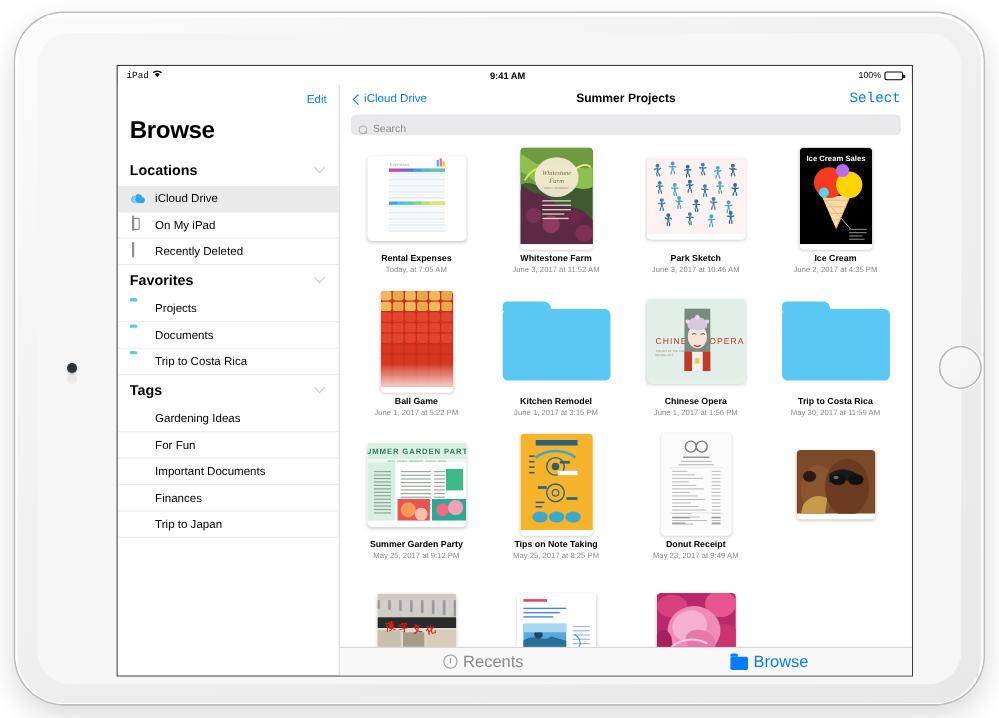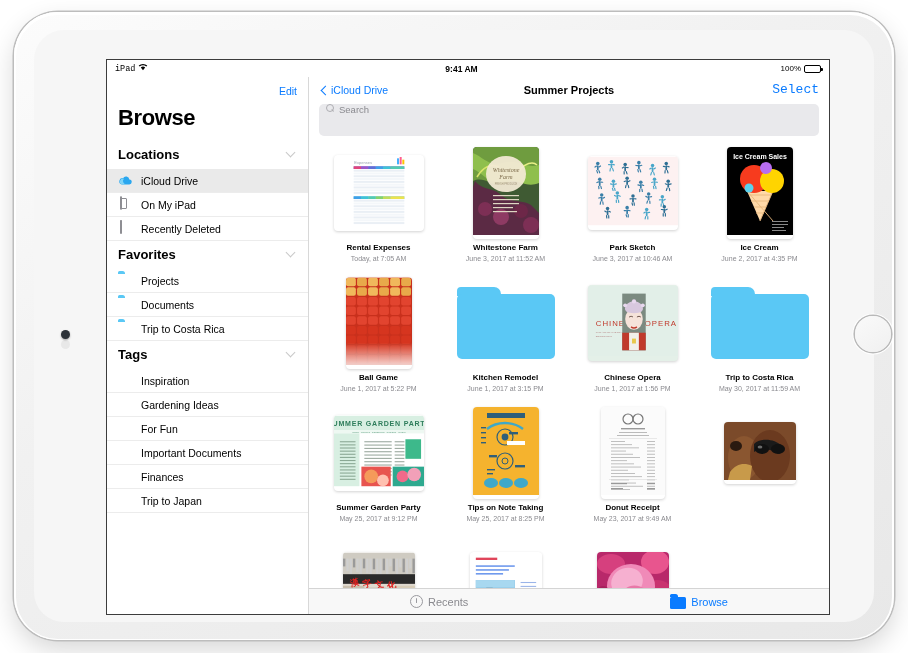--- a/index.html
+++ b/index.html
@@ -172,22 +172,22 @@
     transform: rotate(45deg);
   }
   #nav-title {
     position: absolute; left: 0; right: 0; text-align: center;
     font-size: 11px; font-weight: bold; color: #000; pointer-events: none;
   }
   #select-button { margin-left: auto; color: #0a7bff; font-size: 13px; cursor: pointer; font-family: Liberation Mono, monospace; }
 
   #search-wrap { padding: 2px 10px 8px 10px; background: #fff; }
   #search-bar {
-    height: 32px; border-radius: 5px; background: #e9e9ec;
-    display: flex; align-items: flex-start; padding: 0 7px; cursor: text;
+    height: 19px; border-radius: 5px; background: #e9e9ec;
+    display: flex; align-items: flex-end; padding: 0 7px; cursor: text;
   }
   .search-glass { width: 9px; height: 9px; position: relative; flex: 0 0 9px; opacity: 0.55; }
   .search-glass::before {
     content:''; position:absolute; left:0; top:0;
     width: 6px; height: 6px; border: 1.2px solid #7c7c82; border-radius: 50%;
   }
   .search-glass::after {
     content:''; position:absolute; left:5.4px; top:5.6px;
     width: 3.4px; height: 1.2px; background:#7c7c82; transform: rotate(45deg); border-radius:1px;
   }
@@ -231,21 +231,21 @@
   }
 
   
   #tab-bar {
     height: 26px; flex: 0 0 26px;
     background: #f8f8f8;
     border-top: 1px solid #d4d4d4;
     display: flex; align-items: center; justify-content: space-around;
   }
   .tab-item { display: flex; align-items: center; gap: 5px; cursor: pointer; }
-  .tab-label { font-size: 11px; }
+  .tab-label { font-size: 15px; }
   .tab-item.inactive .tab-label { color: #8a8a8f; }
   .tab-item.active .tab-label { color: #0a7bff; }
   .ic-clock {
     width: 13px; height: 13px; border-radius: 50%; border: 1.2px solid #9a9a9f; position: relative;
   }
   .ic-clock::after {
     content:''; position:absolute; left:5.3px; top:2.4px;
     width: 1.1px; height: 4.3px; background: #9a9a9f; border-radius: 1px;
   }
   .ic-folder-tab {
@@ -323,24 +323,20 @@
               <span class="side-icon"><span class="ic-folder"></span></span>
               <span class="label">Documents</span>
             </div>
             <div class="side-row">
               <span class="side-icon"><span class="ic-folder"></span></span>
               <span class="label">Trip to Costa Rica</span>
             </div>
             <div class="section-header">
               <span>Tags</span>
               <span class="chevron"></span>
-            </div>
-            <div class="side-row">
-              <span class="side-icon"><span class="ic-dot" style="background:#1eb3ef"></span></span>
-              <span class="label">Inspiration</span>
             </div>
             <div class="side-row">
               <span class="side-icon"><span class="ic-dot" style="background:#1ec42e"></span></span>
               <span class="label">Gardening Ideas</span>
             </div>
             <div class="side-row">
               <span class="side-icon"><span class="ic-dot" style="background:#ffc400"></span></span>
               <span class="label">For Fun</span>
             </div>
             <div class="side-row">

